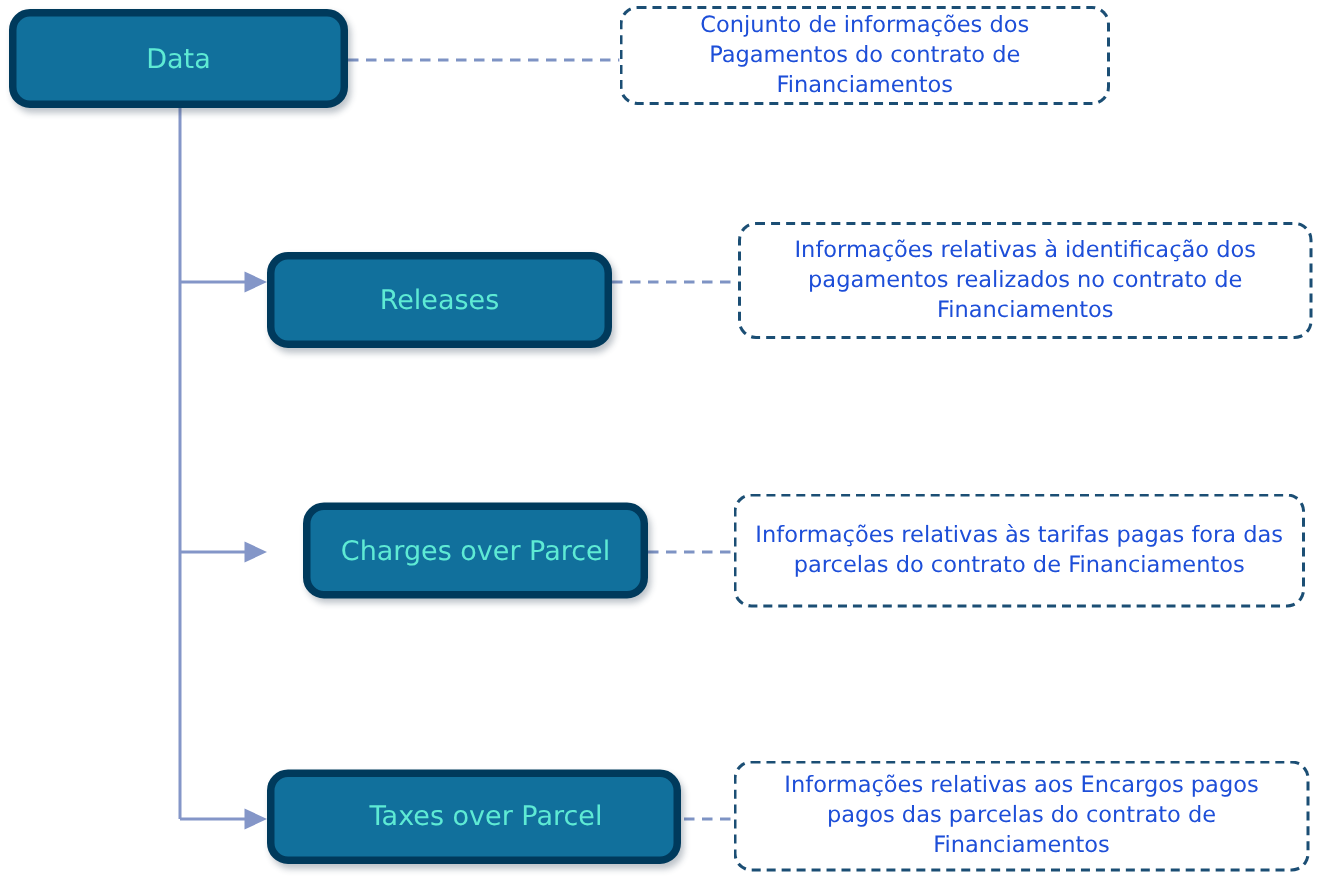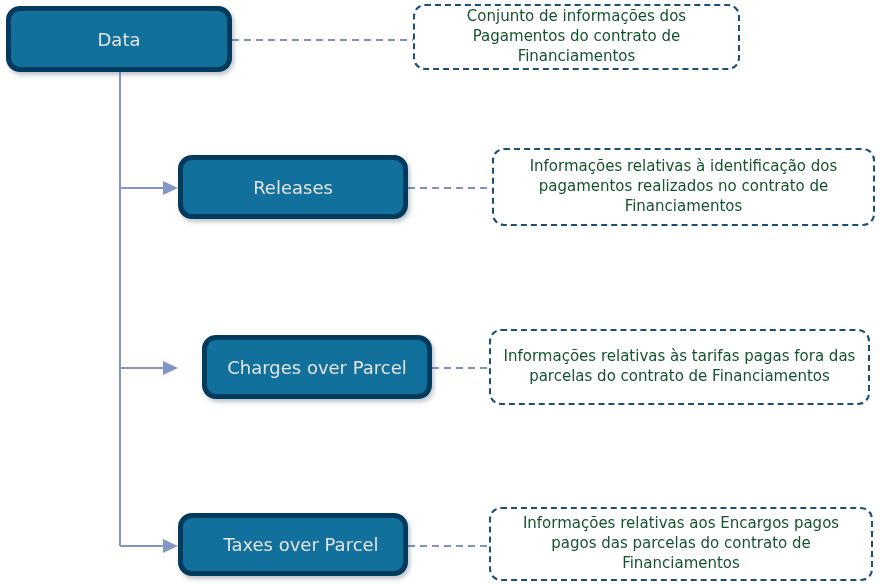--- a/index.html
+++ b/index.html
@@ -20,47 +20,47 @@
     left: 0; top: 0;
     width: 880px; height: 584px;
     pointer-events: none;
   }
   .node {
     position: absolute;
     box-sizing: border-box;
     background: #11709C;
     border: 5px solid #003A5C;
     border-radius: 14px;
-    color: #e5e5e5;
+    color: #5eead4;
     font-size: 18px;
     display: flex;
     align-items: center;
     justify-content: center;
     text-align: center;
     box-shadow: 2px 3px 4px rgba(40,60,80,0.30);
   }
   .note {
     position: absolute;
     box-sizing: border-box;
     background: #ffffff;
     border: 2px dashed #1B4E74;
     border-radius: 12px;
-    color: #14532d;
+    color: #1d4ed8;
     font-size: 15px;
     line-height: 1.32;
     display: flex;
     align-items: center;
     justify-content: center;
     text-align: center;
     padding: 2px 10px;
   }
   #node-data     { left: 6px;   top: 6px;   width: 226px; height: 66px; }
-  #node-releases { left: 178px; top: 155px; width: 230px; height: 64px; }
+  #node-releases { left: 178px; top: 168px; width: 230px; height: 64px; }
   #node-charges  { left: 178px; top: 335px; width: 230px; height: 64px; margin-left: 24px; }
-  #node-taxes    { left: 178px; top: 513px; width: 230px; height: 63px; padding-left: 16px; }
+  #node-taxes    { left: 178px; top: 513px; width: 276px; height: 63px; padding-left: 16px; }
 
   #note-data     { left: 413px; top: 4px;   width: 327px; height: 66px; }
   #note-releases { left: 492px; top: 148px; width: 383px; height: 78px; }
   #note-charges  { left: 489px; top: 329px; width: 381px; height: 76px; text-align: center; }
   #note-taxes    { left: 489px; top: 507px; width: 384px; height: 74px; }
 </style>
 </head>
 <body>
 
 <div id="canvas">

